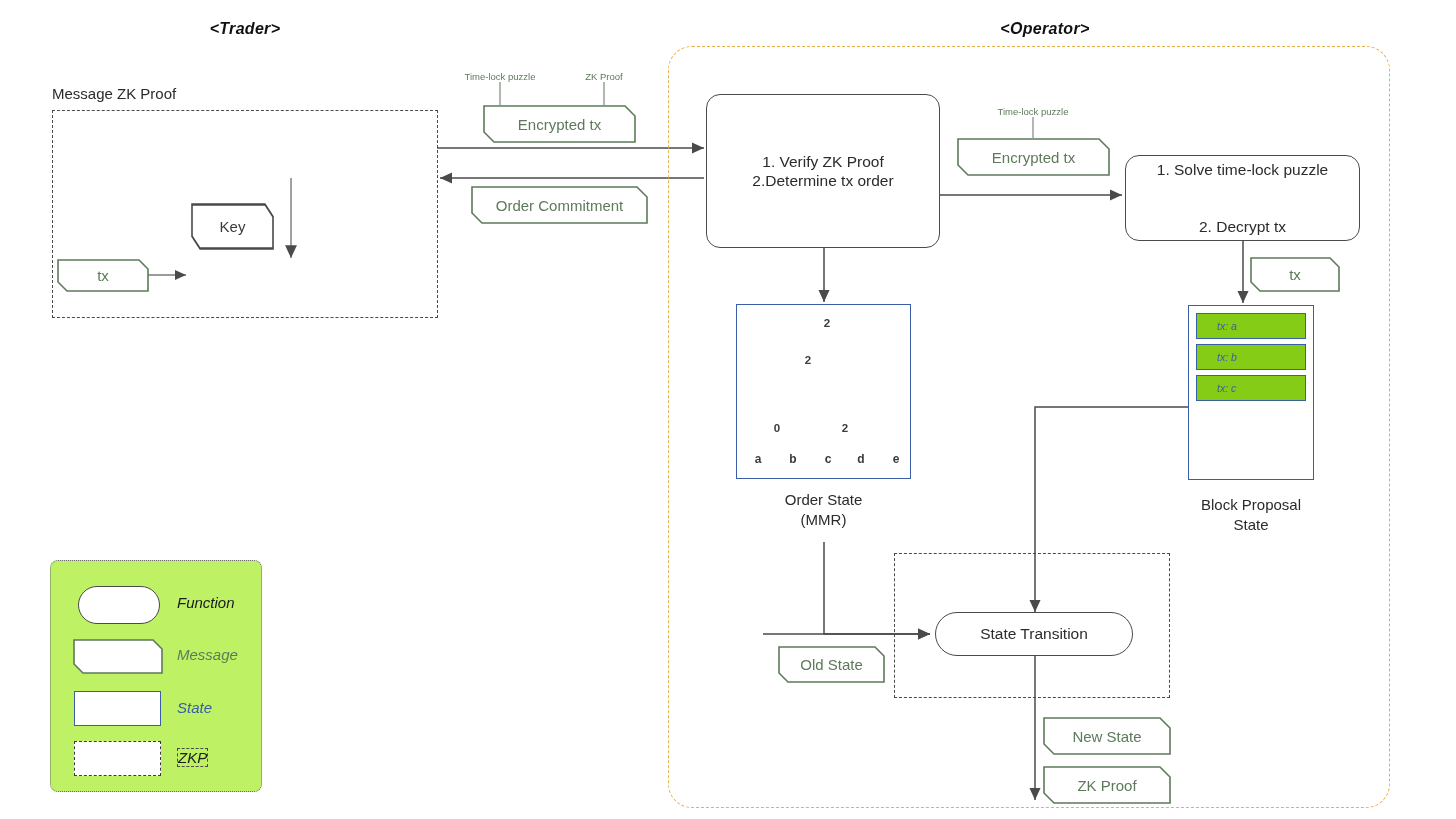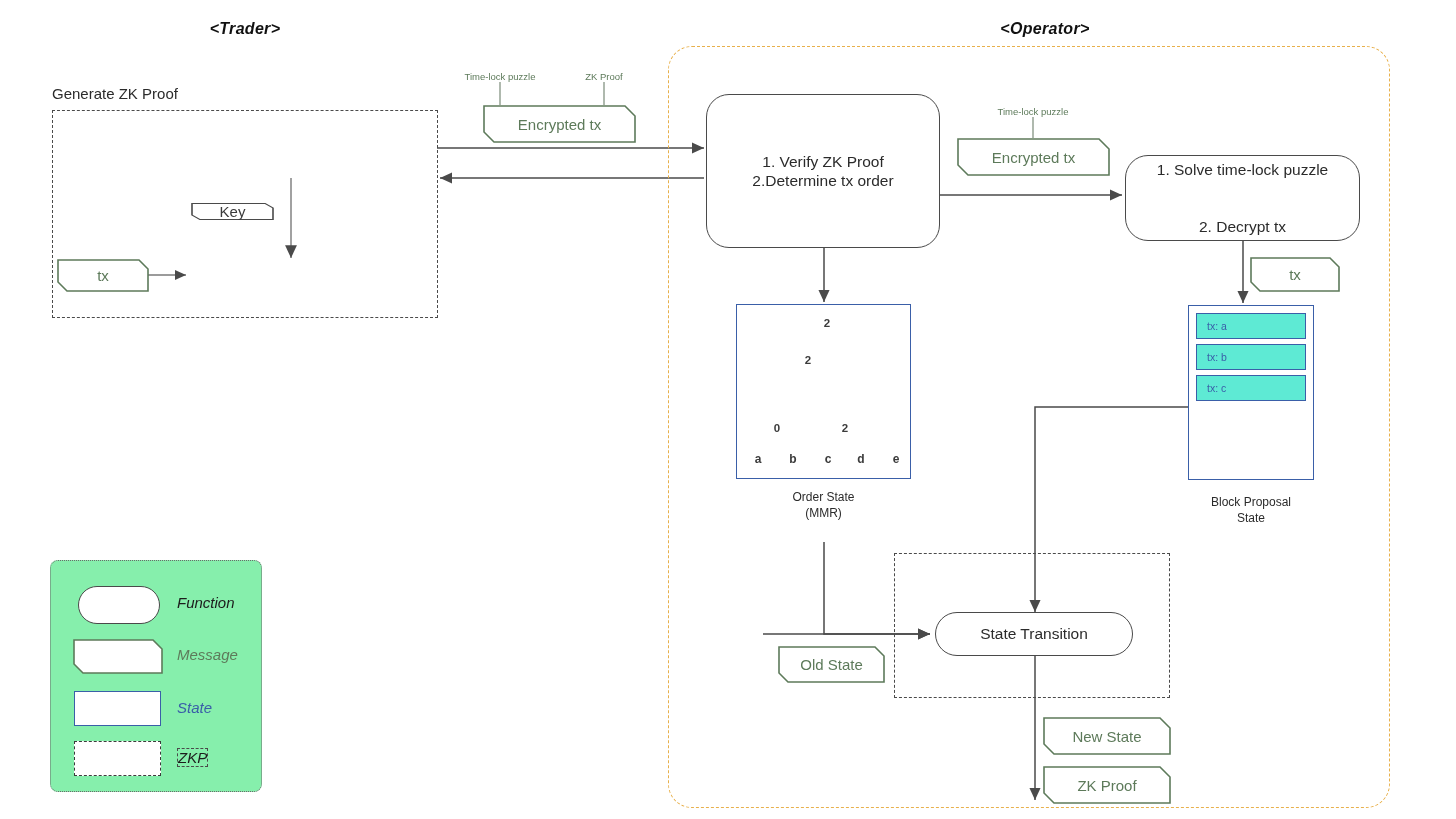--- a/index.html
+++ b/index.html
@@ -11,49 +11,49 @@
   .abs{position:absolute;box-sizing:border-box;}
 
   
   .party-title{font-style:italic;font-weight:bold;font-size:16px;color:#111;
                text-align:center;letter-spacing:.3px;}
 
   
   .function{border:1.6px solid #4a4a4a;border-radius:26px;background:#fff;
             display:flex;align-items:center;justify-content:center;text-align:center;
             font-size:15.5px;color:#2b2b2b;line-height:1.25;}
-  .function.big{border-radius:23px;}
+  .function.big{border-radius:14px;}
 
   
   .msg{position:absolute;}
   .msg .shape{position:absolute;left:0;top:0;width:100%;height:100%;}
   .msg .txt{position:absolute;left:0;top:0;width:100%;height:100%;
             display:flex;align-items:center;justify-content:center;
             font-size:15px;color:#5d7a5a;text-align:center;}
   .msg.grey .txt{color:#3b3b3b;}
 
   
   .state{border:1.8px solid #3a5fa8;background:#fff;}
-  .state-label{text-align:center;font-size:12px;color:#2b2b2b;line-height:1.3;}
-  .tx-row{border:1.4px solid #3a5fa8;background:#5eead4;
+  .state-label{text-align:center;font-size:15px;color:#2b2b2b;line-height:1.3;}
+  .tx-row{border:1.4px solid #3a5fa8;background:#84cc16;
           display:flex;align-items:center;font-size:10.5px;color:#3a5fa8;
-          padding-left:10px;box-sizing:border-box;}
+          padding-left:20px;box-sizing:border-box;font-style:italic;}
 
   
   .zkp{border:1.5px dashed #4a4a4a;background:transparent;}
   .zkp-title{font-size:15px;color:#2b2b2b;}
 
   
   .operator-box{border:1.6px dashed #e8b04b;border-radius:24px;background:transparent;}
 
   
   .cap{font-size:9.5px;color:#5d7a5a;text-align:center;white-space:nowrap;}
 
   
-  .legend{border:1.6px dotted #6b6b6b;border-radius:8px;background:#86efac;}
+  .legend{border:1.6px dotted #6b6b6b;border-radius:8px;background:#bef264;}
   .legend-label{font-style:italic;font-size:15px;}
   .legend-label.fn{color:#1c1c1c;}
   .legend-label.msg{color:#5d7a5a;}
   .legend-label.st{color:#3a5fa8;}
   .legend-label.zkp{color:#1c1c1c;}
   .legend-fn{border:1.6px solid #4a4a4a;border-radius:22px;background:#fff;}
   .legend-state{border:1.6px solid #3a5fa8;background:#fff;}
   .legend-zkp{border:1.6px dashed #3b3b3b;background:#fff;}
 
   
@@ -114,25 +114,25 @@
       <path d="M845,438 L831,450"></path>
       <path d="M852,438 L863,450"></path>
     </g>
   </svg>
 
   <div class="abs operator-box" style="left:668px;top:46px;width:722px;height:762px;"></div>
 
   <div class="abs party-title" style="left:155px;top:20px;width:180px;">&lt;Trader&gt;</div>
   <div class="abs party-title" style="left:955px;top:20px;width:180px;">&lt;Operator&gt;</div>
 
-  <div class="abs zkp-title" style="left:52px;top:85px;">Generate ZK Proof</div>
+  <div class="abs zkp-title" style="left:52px;top:85px;">Message ZK Proof</div>
   <div class="abs zkp" style="left:52px;top:110px;width:386px;height:208px;"></div>
 
 
-  <div class="msg grey" style="left:191px;top:203px;width:83px;height:17px;">
+  <div class="msg grey" style="left:191px;top:203px;width:83px;height:47px;">
     <svg class="shape" viewBox="0 0 83 31" preserveAspectRatio="none">
       <path d="M1,1 H74 L82,9 V30 H9 L1,22 Z" fill="#ffffff" stroke="#4a4a4a" stroke-width="1.6"></path>
     </svg>
     <div class="txt">Key</div>
   </div>
 
 
   <div class="msg" style="left:57px;top:259px;width:92px;height:33px;">
     <svg class="shape" viewBox="0 0 92 33" preserveAspectRatio="none">
       <path d="M1,1 H82 L91,10 V32 H10 L1,23 Z" fill="#ffffff" stroke="#5d7a5a" stroke-width="1.6"></path>
@@ -143,20 +143,26 @@
   <div class="abs cap" style="left:440px;top:71px;width:120px;">Time-lock puzzle</div>
   <div class="abs cap" style="left:564px;top:71px;width:80px;">ZK Proof</div>
 
   <div class="msg" style="left:483px;top:105px;width:153px;height:38px;">
     <svg class="shape" viewBox="0 0 153 38" preserveAspectRatio="none">
       <path d="M1,1 H142 L152,11 V37 H11 L1,27 Z" fill="#ffffff" stroke="#5d7a5a" stroke-width="1.6"></path>
     </svg>
     <div class="txt">Encrypted tx</div>
   </div>
 
+  <div class="msg" style="left:471px;top:186px;width:177px;height:38px;">
+    <svg class="shape" viewBox="0 0 177 38" preserveAspectRatio="none">
+      <path d="M1,1 H166 L176,11 V37 H11 L1,27 Z" fill="#ffffff" stroke="#5d7a5a" stroke-width="1.6"></path>
+    </svg>
+    <div class="txt">Order Commitment</div>
+  </div>
 
   <div class="abs function big" style="left:706px;top:94px;width:234px;height:154px;flex-direction:column;">
     <div>1. Verify ZK Proof</div>
     <div>2.Determine tx order</div>
   </div>
 
   <div class="abs cap" style="left:973px;top:106px;width:120px;">Time-lock puzzle</div>
 
   <div class="msg" style="left:957px;top:138px;width:153px;height:38px;">
     <svg class="shape" viewBox="0 0 153 38" preserveAspectRatio="none">

